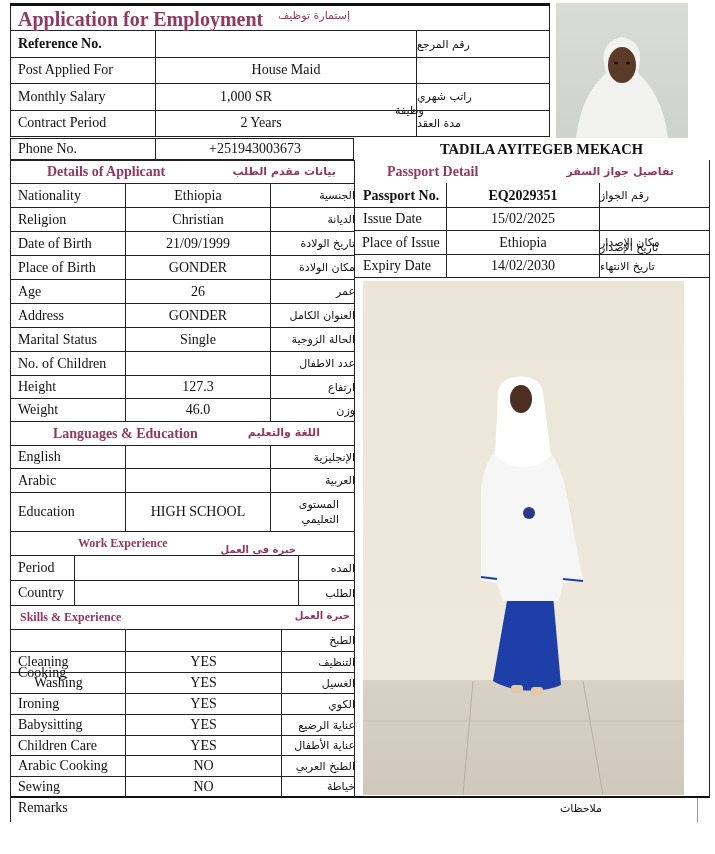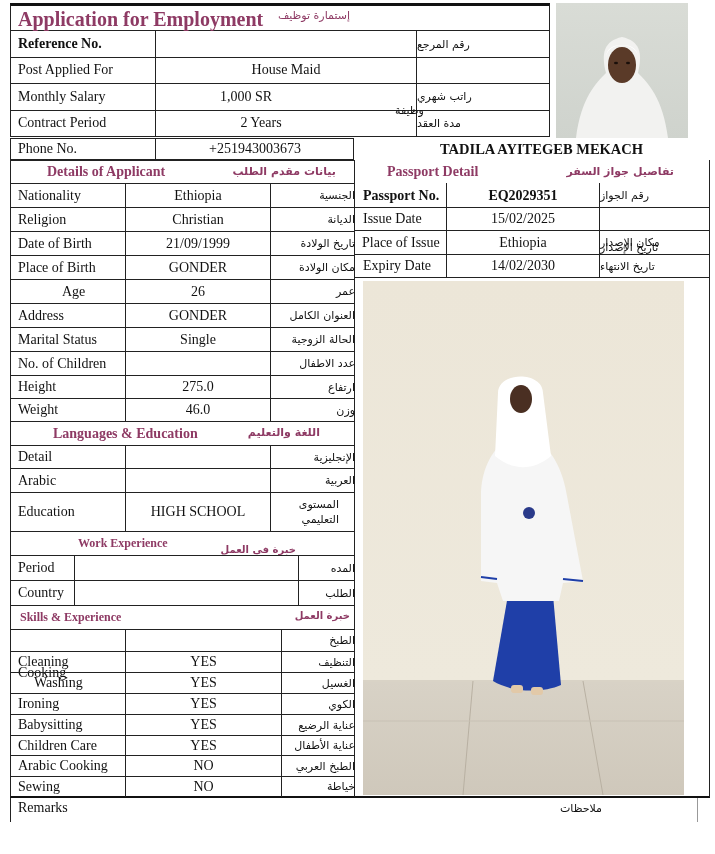--- a/index.html
+++ b/index.html
@@ -92,21 +92,21 @@
       <div class="cell arL" style="left: 271px; top: 232px; width: 84px; height: 23px;">تاريخ الولادة</div>
       <div class="hline" style="left: 10px; top: 255px; width: 345px;"></div>
     </div>
     <div>
       <div class="cell lbl" style="left: 11px; top: 256px; width: 113px; height: 23px;">Place of Birth</div>
       <div class="cell val" style="left: 126px; top: 256px; width: 144px; height: 23px;">GONDER</div>
       <div class="cell arL" style="left: 271px; top: 256px; width: 84px; height: 23px;">مكان الولادة</div>
       <div class="hline" style="left: 10px; top: 279px; width: 345px;"></div>
     </div>
     <div>
-      <div class="cell lbl" style="left: 11px; top: 280px; width: 113px; height: 23px; margin-left: 44px;">Age</div>
+      <div class="cell lbl" style="left: 11px; top: 280px; width: 113px; height: 23px;">Age</div>
       <div class="cell val" style="left: 126px; top: 280px; width: 144px; height: 23px;">26</div>
       <div class="cell arL" style="left: 271px; top: 280px; width: 84px; height: 23px;">عمر</div>
       <div class="hline" style="left: 10px; top: 303px; width: 345px;"></div>
     </div>
     <div>
       <div class="cell lbl" style="left: 11px; top: 304px; width: 113px; height: 23px;">Address</div>
       <div class="cell val" style="left: 126px; top: 304px; width: 144px; height: 23px;">GONDER</div>
       <div class="cell arL" style="left: 271px; top: 304px; width: 84px; height: 23px;">العنوان الكامل</div>
       <div class="hline" style="left: 10px; top: 327px; width: 345px;"></div>
     </div>
@@ -117,41 +117,41 @@
       <div class="hline" style="left: 10px; top: 351px; width: 345px;"></div>
     </div>
     <div>
       <div class="cell lbl" style="left: 11px; top: 352px; width: 113px; height: 23px;">No. of Children</div>
       <div class="cell val" style="left: 126px; top: 352px; width: 144px; height: 23px;"></div>
       <div class="cell arL" style="left: 271px; top: 352px; width: 84px; height: 23px;">عدد الاطفال</div>
       <div class="hline" style="left: 10px; top: 375px; width: 345px;"></div>
     </div>
     <div>
       <div class="cell lbl" style="left: 11px; top: 376px; width: 113px; height: 22px;">Height</div>
-      <div class="cell val" style="left: 126px; top: 376px; width: 144px; height: 22px;">275.0</div>
+      <div class="cell val" style="left: 126px; top: 376px; width: 144px; height: 22px;">127.3</div>
       <div class="cell arL" style="left: 271px; top: 376px; width: 84px; height: 22px;">ارتفاع</div>
       <div class="hline" style="left: 10px; top: 398px; width: 345px;"></div>
     </div>
     <div>
       <div class="cell lbl" style="left: 11px; top: 399px; width: 113px; height: 22px;">Weight</div>
       <div class="cell val" style="left: 126px; top: 399px; width: 144px; height: 22px;">46.0</div>
       <div class="cell arL" style="left: 271px; top: 399px; width: 84px; height: 22px;">وزن</div>
     </div>
   </div>
 
 <div class="abs" style="left:10px;top:421px;width:345px;height:111px;border:1px solid #222;"></div>
 <div class="sec-title" style="left:53px;top:426px;">Languages &amp; Education</div>
 <div class="sec-ar" style="left:248px;top:426px;width:72px;">اللغة والتعليم</div>
 <div class="hline" style="left:10px;top:445px;width:345px;"></div>
 <div class="hline" style="left:10px;top:468px;width:345px;"></div>
 <div class="hline" style="left:10px;top:492px;width:345px;"></div>
 <div class="vline" style="left:125px;top:445px;height:86px;"></div>
 <div class="vline" style="left:270px;top:445px;height:86px;"></div>
 
-<div class="cell lbl" style="left:11px;top:446px;width:114px;height:22px;">Detail</div>
+<div class="cell lbl" style="left:11px;top:446px;width:114px;height:22px;">English</div>
 <div class="cell val" style="left:126px;top:446px;width:144px;height:22px;"></div>
 <div class="cell arL" style="left:271px;top:446px;width:84px;height:22px;">الإنجليزية</div>
 
 <div class="cell lbl" style="left:11px;top:469px;width:114px;height:23px;">Arabic</div>
 <div class="cell val" style="left:126px;top:469px;width:144px;height:23px;"></div>
 <div class="cell arL" style="left:271px;top:469px;width:84px;height:23px;">العربية</div>
 
 <div class="cell lbl" style="left:11px;top:493px;width:114px;height:38px;">Education</div>
 <div class="cell val" style="left:126px;top:493px;width:144px;height:38px;">HIGH SCHOOL</div>
 <div class="cell arL" style="left:271px;top:493px;width:68px;height:38px;white-space:normal;line-height:15px;">المستوى التعليمي</div>

